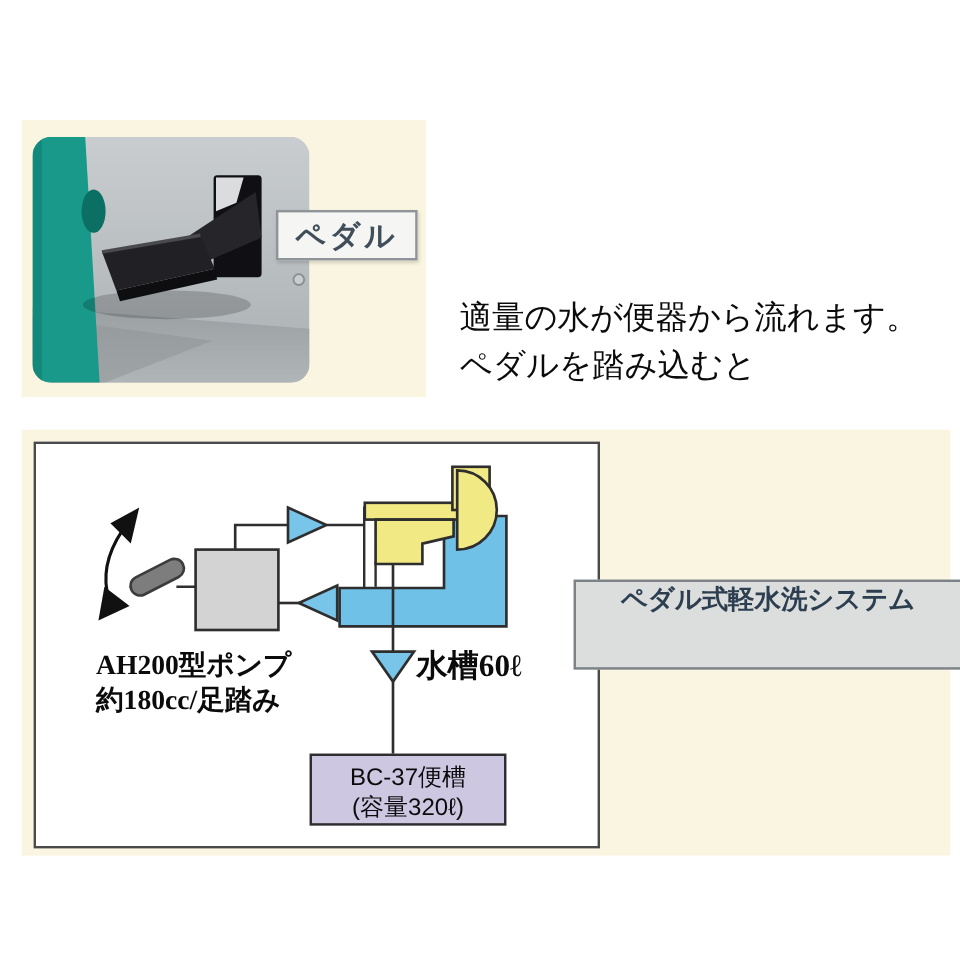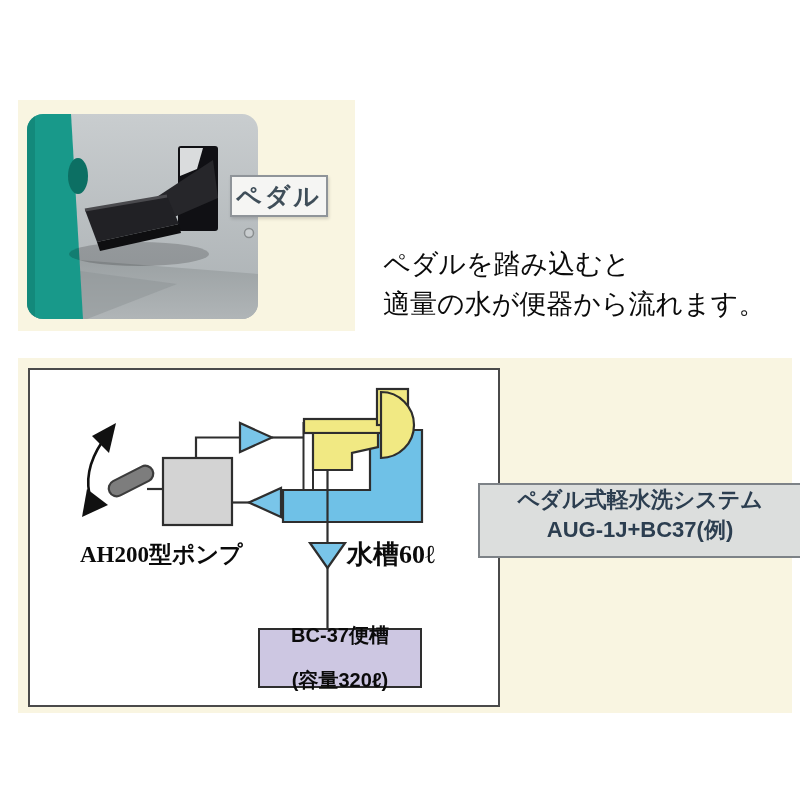--- a/index.html
+++ b/index.html
@@ -10,21 +10,21 @@
   }
   .abs{position:absolute;}
   
   .cream{background:#f9f5e1;}
   #cream-top{left:18px;top:100px;width:337px;height:231px;}
   #cream-bottom{left:18px;top:358px;width:774px;height:355px;}
   
   #photo{left:27px;top:114px;width:231px;height:205px;border-radius:16px;overflow:hidden;}
   
   #pedal-label{
-    left:230px;top:175px;width:98px;height:42px;
+    left:230px;top:175px;width:118px;height:42px;
     background:#f5f5f3;border:2px solid #8f9499;box-sizing:border-box;
     display:flex;align-items:center;justify-content:center;
     font-size:25px;font-weight:bold;color:#3f4e59;letter-spacing:3px;
     box-shadow:1px 2px 3px rgba(0,0,0,0.15);
     z-index:5;
   }
   
   #caption{
     left:383px;top:244px;width:412px;
     font-size:27px;line-height:40px;color:#0b0b0b;font-weight:500;
@@ -36,24 +36,23 @@
     background:#ffffff;border:2px solid #4a4a4a;box-sizing:border-box;
   }
   #diagram-svg{left:28px;top:368px;width:472px;height:339px;}
   
   .dlabel{color:#0b0b0b;font-weight:bold;font-family:Liberation Serif, serif;}
   #pump-label{left:80px;top:540px;font-size:23px;line-height:29px;white-space:nowrap;}
   #tank-label{left:347px;top:537px;font-size:26px;white-space:nowrap;}
   #cesspit-label{
     left:258px;top:628px;width:164px;height:60px;
     background:#cdc7e2;border:2px solid #2e2e2e;box-sizing:border-box;
-    display:flex;flex-direction:column;align-items:center;justify-content:center;
-    font-size:20px;line-height:25px;font-weight:bold;color:#0b0b0b;
+    display:flex;flex-direction:column;align-items:center;justify-content:flex-end;
+    font-size:20px;line-height:25px;font-weight:normal;color:#0b0b0b;
     z-index:3;
-    gap:20px;
   }
   
   #system-box{
     left:478px;top:483px;width:324px;height:75px;
     background:#dcdedd;border:2px solid #7d8287;box-sizing:border-box;
     display:flex;flex-direction:column;align-items:center;justify-content:flex-start;
     font-size:22px;line-height:30px;font-weight:bold;color:#2c3e50;
     z-index:6;white-space:nowrap;
   }
 </style>
@@ -99,22 +98,22 @@
 
     <circle cx="222" cy="119" r="4.5" fill="#c9cdcf" stroke="#8a8e90" stroke-width="1.5"></circle>
   </svg>
 </div>
 
 <div class="abs" id="pedal-label">
   <span>ペダル</span>
 </div>
 
 <div class="abs" id="caption">
+  <div>適量の水が便器から流れます。</div>
   <div>ペダルを踏み込むと</div>
-  <div>適量の水が便器から流れます。</div>
 </div>
 
 <div class="abs" id="diagram-box"></div>
 
 <svg class="abs" id="diagram-svg" viewBox="0 0 472 339">
 
   <g>
     <path d="M74,74 Q54,104 63,132" fill="none" stroke="#111111" stroke-width="2.6"></path>
     <polygon points="88,55 64,68 81,85" fill="#111111"></polygon>
     <polygon points="54,149 59,121 80,137" fill="#111111"></polygon>
@@ -145,25 +144,25 @@
   <rect x="349" y="21" width="31" height="36" fill="#f1e983" stroke="#2e2e2e" stroke-width="2.2"></rect>
   <path d="M353,24 A33,33 0 0 1 353,90 Z" fill="#f1e983" stroke="#2e2e2e" stroke-width="2.2"></path>
 
   <line x1="299.5" y1="102" x2="299.5" y2="175" stroke="#2e2e2e" stroke-width="2.2"></line>
   <polygon points="282,175 317,175 299.5,200" fill="#79c5e9" stroke="#2e2e2e" stroke-width="2.2"></polygon>
   <line x1="299.5" y1="200" x2="299.5" y2="262" stroke="#2e2e2e" stroke-width="2.2"></line>
 </svg>
 
 <div class="abs dlabel" id="pump-label">
   <div>AH200型ポンプ</div>
+  <div>約180cc/足踏み</div>
 </div>
 
 <div class="abs dlabel" id="tank-label">水槽60ℓ</div>
 
 <div class="abs" id="cesspit-label">
   <div>BC-37便槽</div>
   <div>(容量320ℓ)</div>
 </div>
 
 <div class="abs" id="system-box">
   <div>ペダル式軽水洗システム</div>
-  <div>AUG-1J+BC37(例)</div>
 </div>
 
 </body></html>

